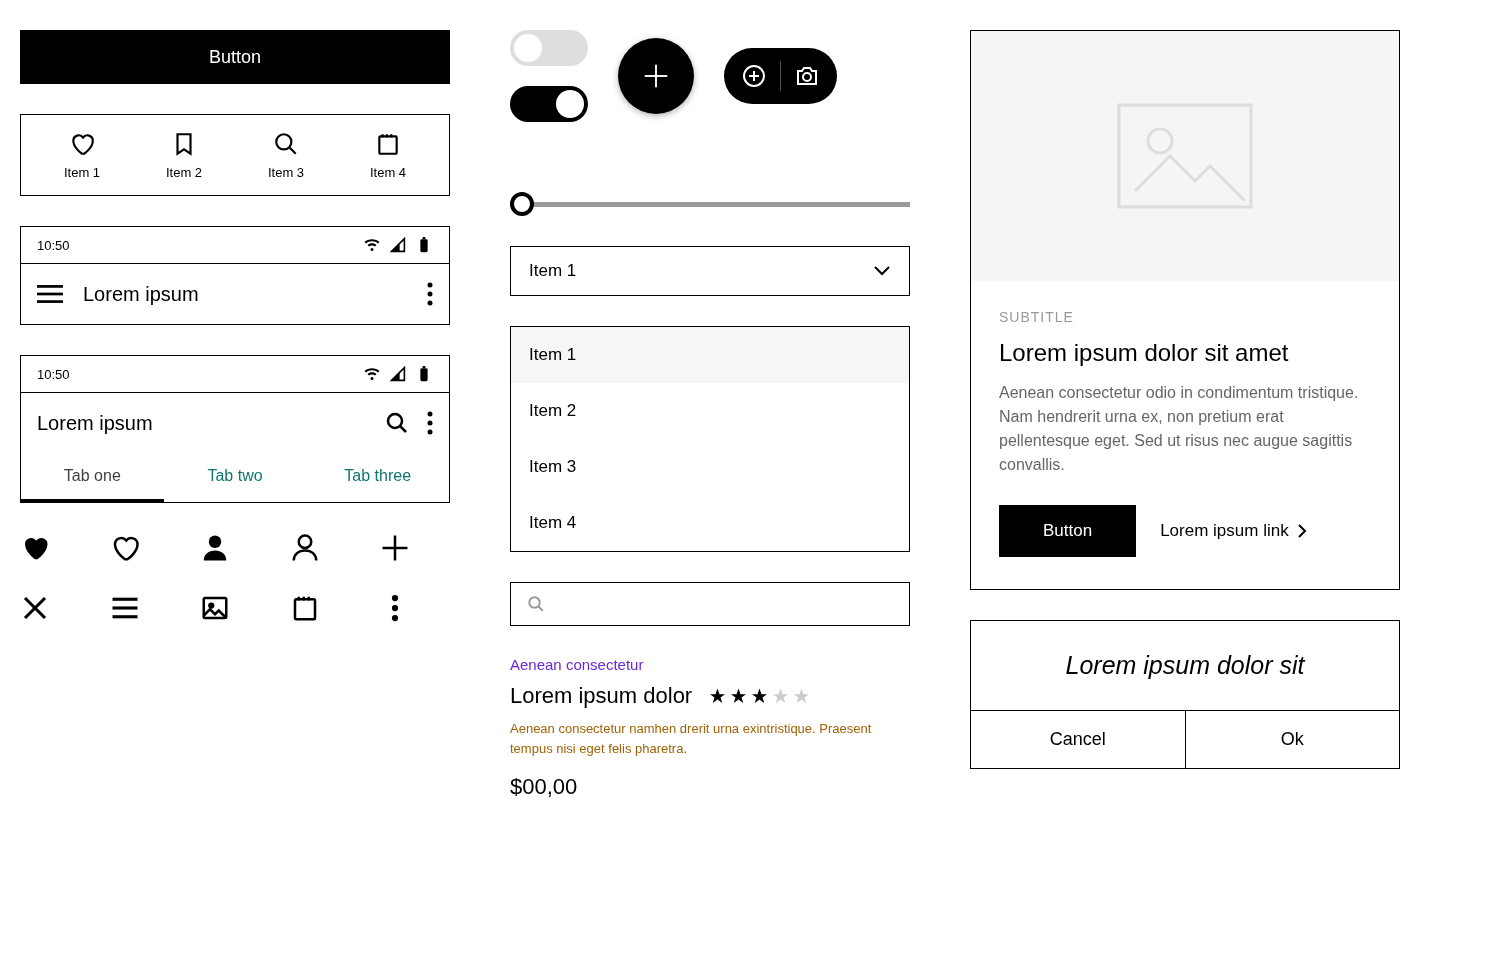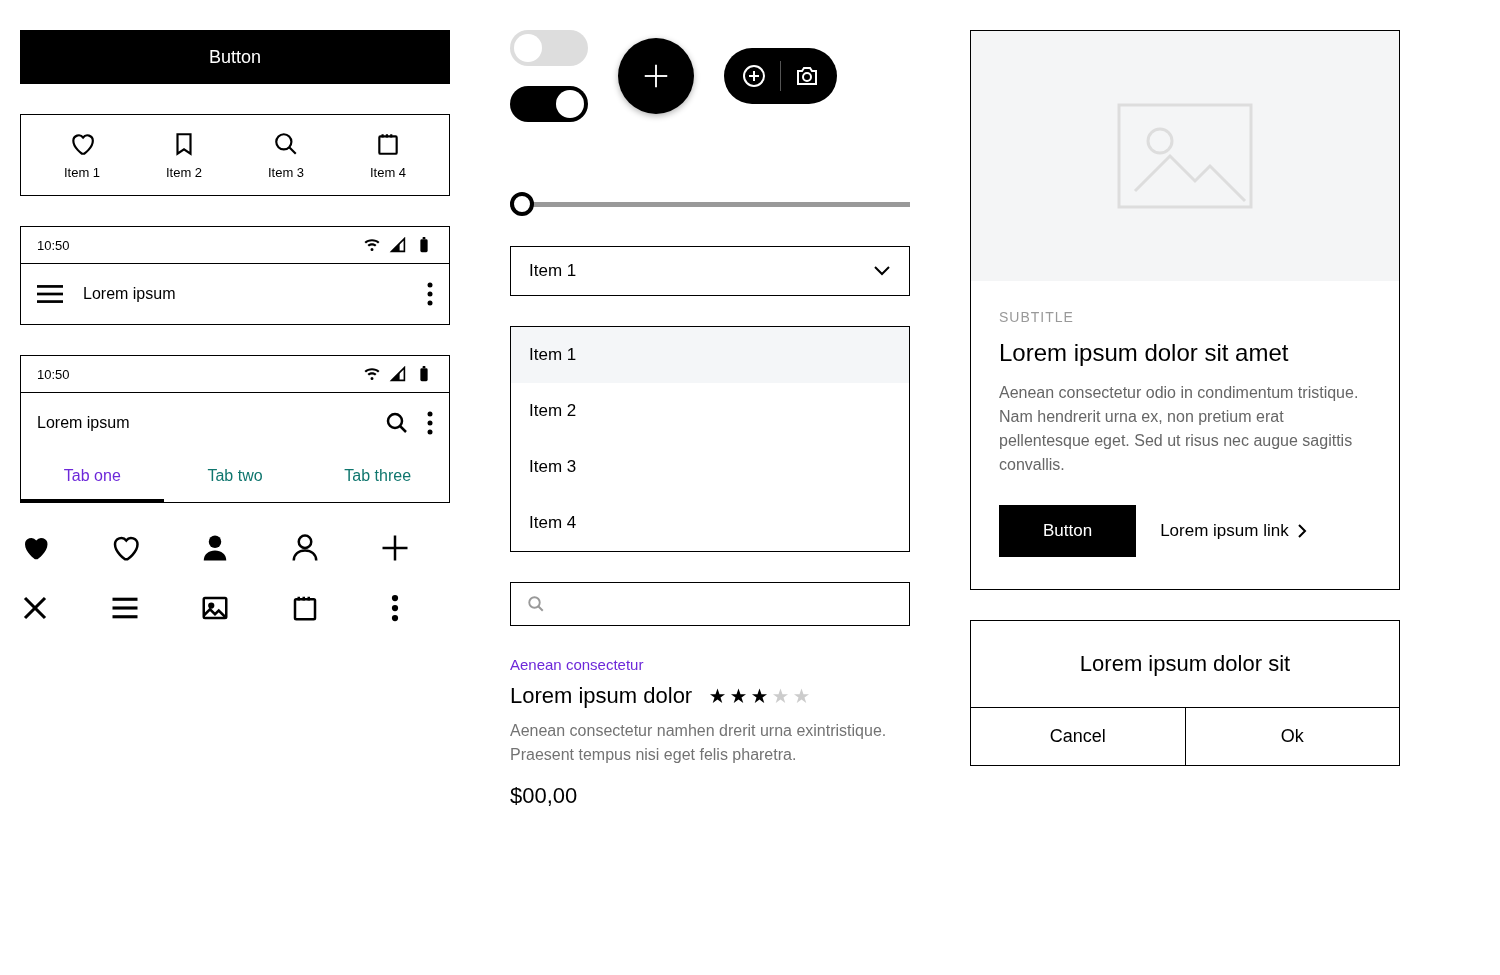--- a/index.html
+++ b/index.html
@@ -31,30 +31,30 @@
     border: 1.5px solid #000; display: flex; flex-direction: column;
   }
   .status-row {
     display: flex; justify-content: space-between; align-items: center;
     padding: 10px 16px; border-bottom: 1.5px solid #000; font-size: 13px; font-weight: 500;
   }
   .status-icons { display: flex; gap: 8px; align-items: center; }
   .status-icons svg { width: 18px; height: 16px; }
   .title-row {
     display: flex; justify-content: space-between; align-items: center;
-    padding: 18px 16px; font-size: 16px; gap: 12px;
+    padding: 18px 16px; font-size: 20px; gap: 12px;
   }
   .title-row-left { display: flex; align-items: center; gap: 20px; }
   .title-row-right { display: flex; align-items: center; gap: 18px; }
   .tabs-row { display: flex; }
   .tab-label {
     flex: 1; text-align: center; padding: 14px 0; font-size: 16px; color: #0f766e;
     border-bottom: 3px solid transparent; cursor: pointer;
   }
-  .tab-label.active { color: #6d28d9; font-weight: 500; border-bottom-color: #000; }
+  .tab-label.active { color: #404040; font-weight: 500; border-bottom-color: #000; }
 
   .icon-grid { display: grid; grid-template-columns: repeat(5, 60px); gap: 30px 30px; }
   .icon-grid svg { width: 30px; height: 30px; }
 
   
   .toggle-row { display: flex; gap: 30px; align-items: center; flex-wrap: wrap; }
   .toggle-col { display: flex; flex-direction: column; gap: 20px; }
   .toggle {
     width: 78px; height: 36px; border-radius: 18px; position: relative; cursor: pointer;
   }
@@ -102,21 +102,21 @@
     border: none; outline: none; font-size: 17px; flex: 1; color: #333;
   }
   .search-box input::placeholder { color: #999; }
 
   .product-block { display: flex; flex-direction: column; gap: 10px; }
   .product-subtitle { color: #6d28d9; font-size: 15px; }
   .product-title-row { display: flex; align-items: center; gap: 16px; }
   .product-title { font-size: 22px; }
   .stars { display: flex; gap: 2px; }
   .stars svg { width: 19px; height: 19px; }
-  .product-desc { color: #737373; font-size: 16px; line-height: 1.5; }
+  .product-desc { color: #a16207; font-size: 13px; line-height: 1.5; }
   .product-price { font-size: 22px; margin-top: 6px; }
 
   
   .card {
     border: 1.5px solid #000; display: flex; flex-direction: column;
   }
   .card-image {
     background: #f4f5f6; height: 250px; display: flex; align-items: center; justify-content: center;
   }
   .card-body { padding: 28px 28px 32px; display: flex; flex-direction: column; gap: 14px; }
@@ -126,21 +126,21 @@
   .card-actions { display: flex; gap: 24px; align-items: center; margin-top: 14px; }
   .card-button {
     background: #000; color: #fff; border: none; padding: 16px 44px; font-size: 17px; cursor: pointer;
   }
   .card-link { font-size: 17px; display: flex; align-items: center; gap: 8px; cursor: pointer; }
 
   .dialog {
     border: 1.5px solid #000; text-align: center;
   }
   .dialog-body { padding: 30px 26px; display: flex; flex-direction: column; gap: 12px; }
-  .dialog-title { font-size: 22px; }
+  .dialog-title { font-size: 25px; font-style: italic; }
   .dialog-text { color: #888; font-size: 15px; line-height: 1.4; }
   .dialog-actions { display: flex; border-top: 1.5px solid #000; }
   .dialog-btn {
     flex: 1; padding: 18px 0; font-size: 18px; background: #fff; border: none; cursor: pointer;
   }
   .dialog-btn:first-child { border-right: 1.5px solid #000; }
 
   svg { display: block; }
 </style>
 </head>

